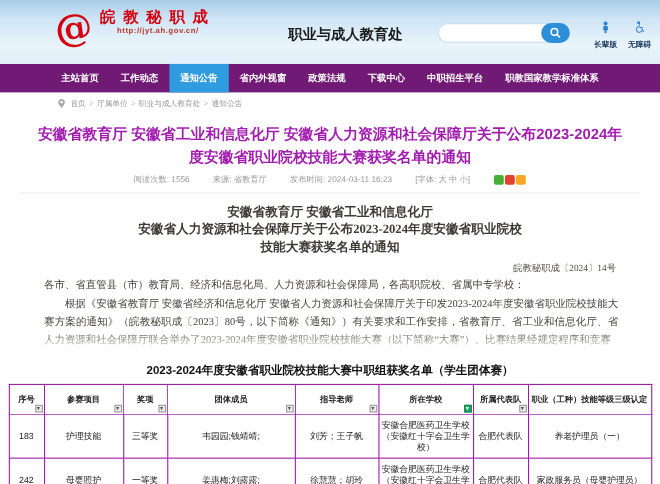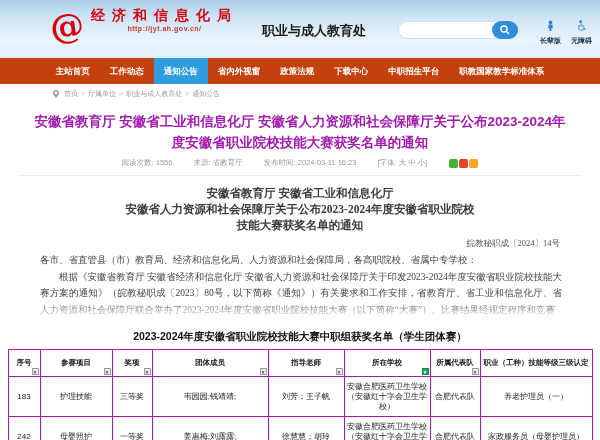--- a/index.html
+++ b/index.html
@@ -15,21 +15,21 @@
   .org-url{font-size:7px;font-weight:700;color:#c0392b;letter-spacing:.5px;line-height:9px;}
   .dept-name{position:absolute;left:262px;top:22px;font-size:13px;font-weight:700;color:#1a1a1a;white-space:nowrap;}
   .search-box{position:absolute;left:398px;top:21px;width:118px;height:16px;background:#fff;border:1px solid #cddff0;border-radius:9px;}
   .search-input{position:absolute;left:6px;top:1px;width:84px;height:12px;border:none;outline:none;font-size:8px;background:transparent;}
   .search-btn{position:absolute;right:-1px;top:-1px;width:26px;height:18px;background:#2e8fd8;border-radius:9px;display:flex;align-items:center;justify-content:center;cursor:pointer;}
   .acc-links{position:absolute;right:8px;top:17px;display:flex;gap:10px;}
   .acc-item{text-align:center;cursor:pointer;}
   .acc-item .lbl{font-size:7px;font-weight:700;color:#1a3a5c;display:block;margin-top:1px;}
 
   
-  .main-nav{height:26px;background:#c2410c;display:flex;justify-content:center;align-items:stretch;}
+  .main-nav{height:26px;background:#701a75;display:flex;justify-content:center;align-items:stretch;}
   .nav-item{color:#fff;font-size:8.5px;font-weight:700;line-height:26px;padding:0 10px;text-decoration:none;white-space:nowrap;cursor:pointer;}
   .nav-item.active{background:#2f9ce0;}
 
   
   .breadcrumb{height:19px;display:flex;align-items:center;padding-left:52px;font-size:7px;color:#999;}
   .bc-item{cursor:pointer;}
   .bc-sep{margin:0 3px;color:#bbb;}
   .pin{margin-right:4px;display:inline-flex;}
 
   
@@ -54,21 +54,21 @@
   .filter{position:absolute;right:1px;bottom:1px;width:7px;height:7px;background:#ececec;border:1px solid #9d9d9d;font-size:5px;line-height:6px;color:#555;box-sizing:border-box;}
   .filter.green{background:#21a366;border-color:#178a53;color:#fff;}
 </style>
 </head>
 <body>
 
 <div class="site-header">
   <div class="logo-wrap">
     <span class="logo-glyph">@</span>
     <div class="org">
-      <div class="org-l2">经济和信息化局</div>
+      <div class="org-l2">皖教秘职成</div>
       <div class="org-url">http://jyt.ah.gov.cn/</div>
     </div>
   </div>
   <div class="dept-name">职业与成人教育处</div>
 
   <div class="search-box">
     <input class="search-input" value="" style="">
     <div class="search-btn">
       <svg width="10" height="10" viewBox="0 0 10 10">
         <circle cx="4" cy="4" r="3" fill="none" stroke="#fff" stroke-width="1.4"></circle>

